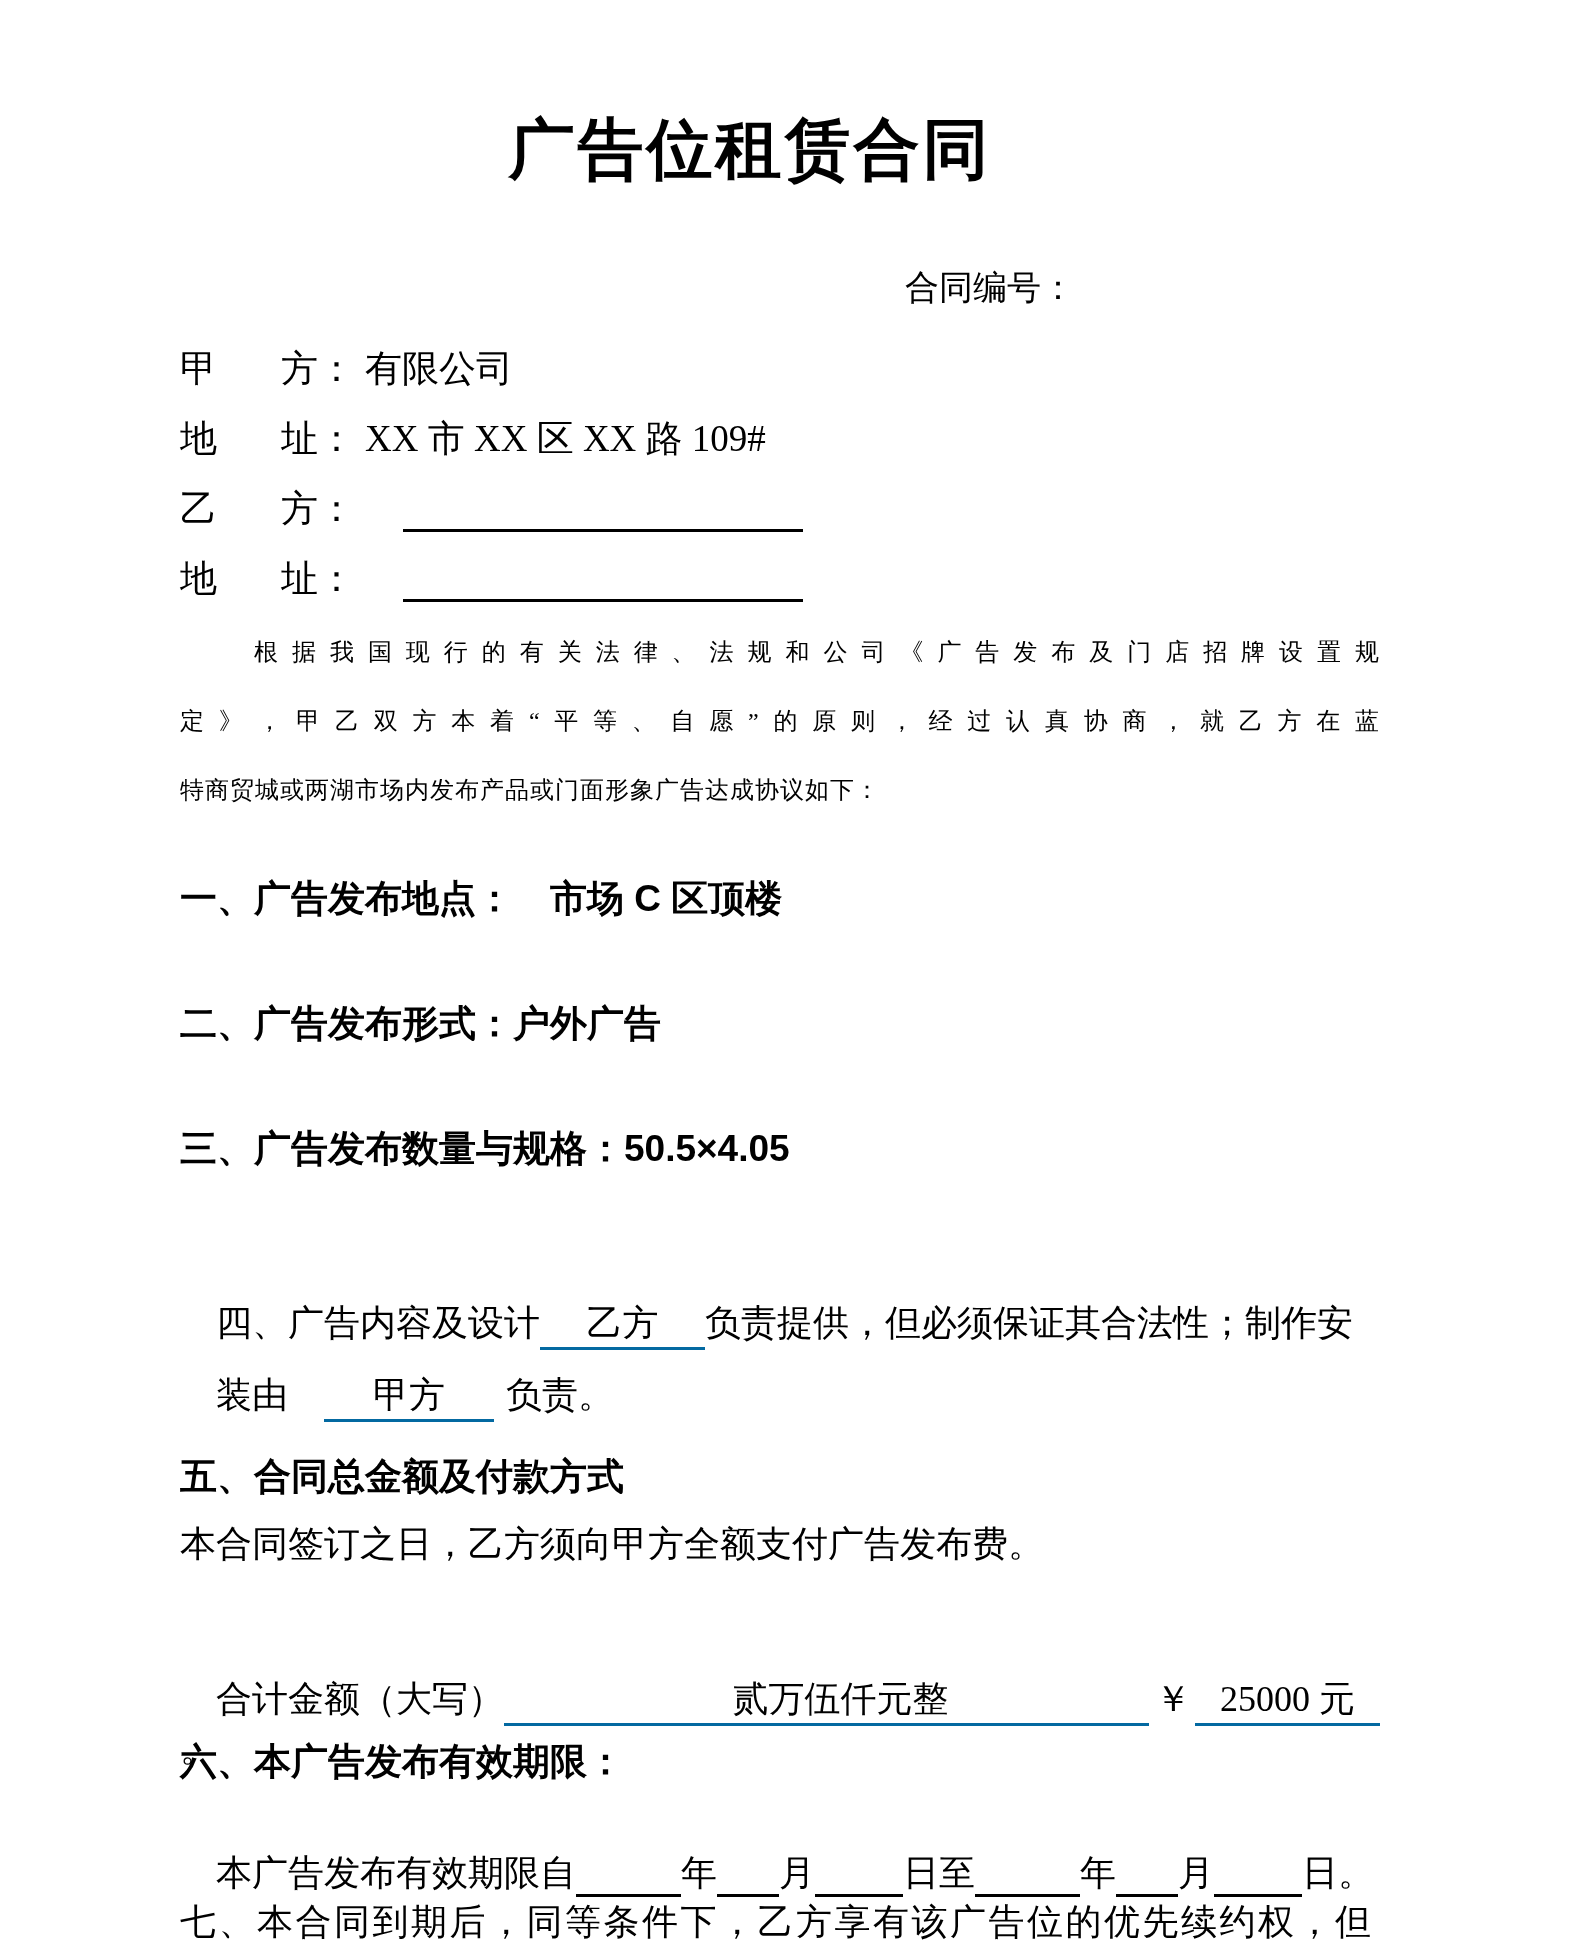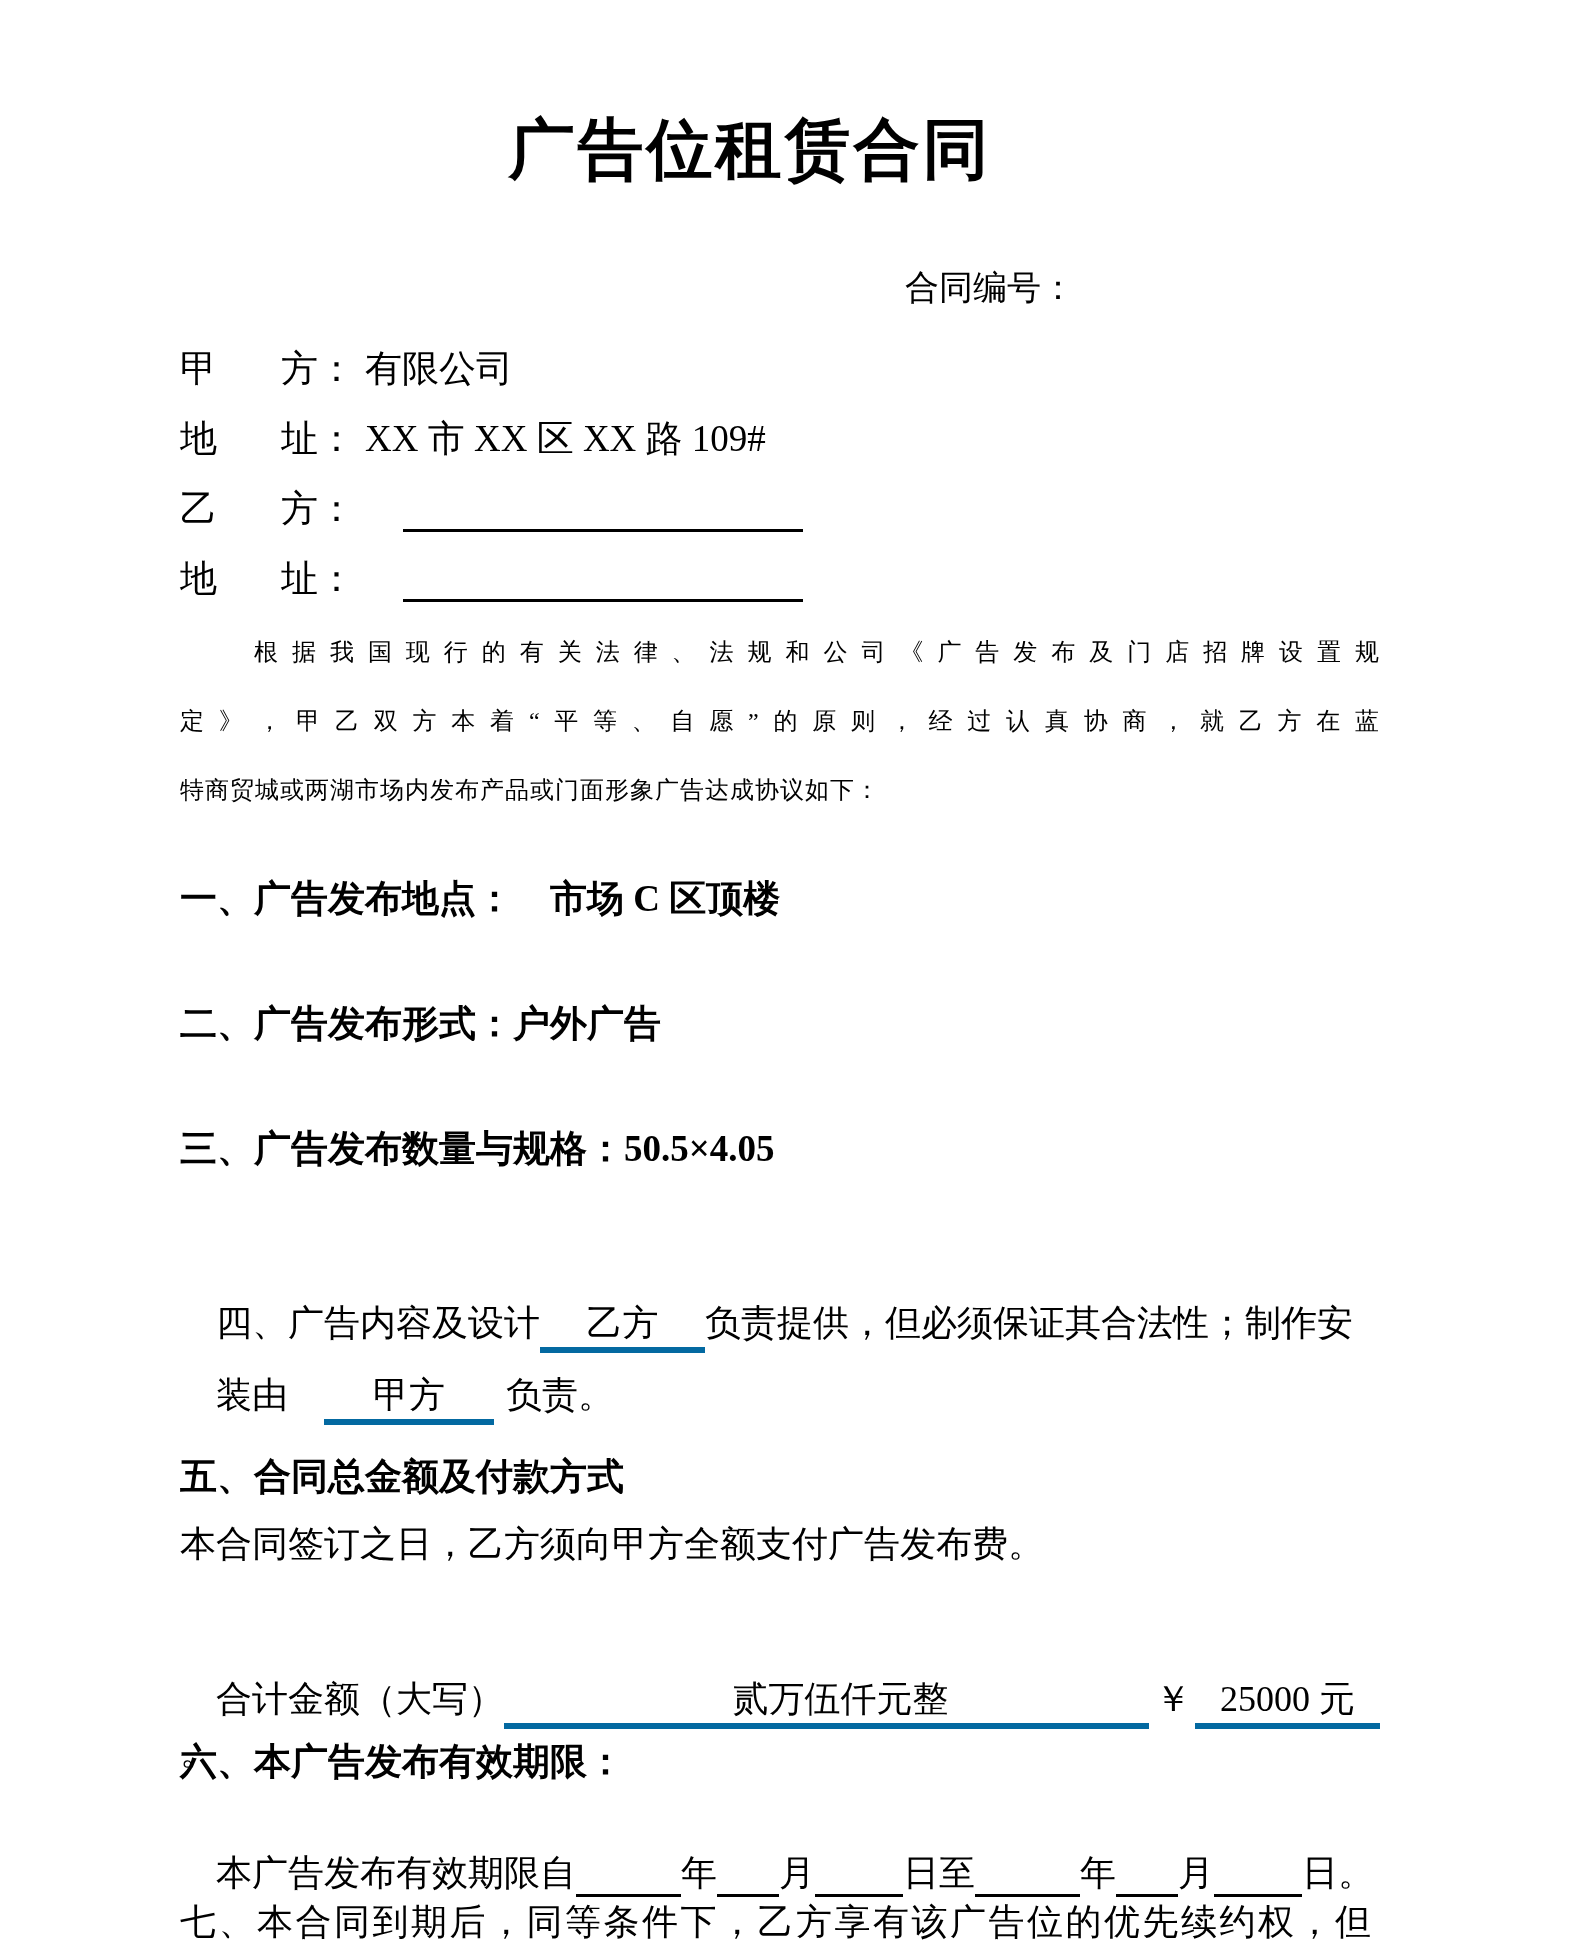--- a/index.html
+++ b/index.html
@@ -36,27 +36,27 @@
     border-bottom:3px solid #000;vertical-align:bottom;
   }
 
   
   .intro-line{font-size:24px;line-height:69px;letter-spacing:1px;}
   .stretch{text-align:justify;text-align-last:justify;}
   .indent{text-indent:74px;}
 
   
   .s-head{
-    font-family:Liberation Serif, serif;
+    font-family:Liberation Sans, sans-serif;
     font-weight:700;font-size:37px;line-height:47px;white-space:pre-wrap;
   }
   .s-body{font-size:36px;line-height:47px;white-space:pre-wrap;}
 
   .blank-u{
-    display:inline-block;border-bottom:6px solid #0369a1;
+    display:inline-block;border-bottom:3px solid #0369a1;
     text-align:center;white-space:pre-wrap;
   }
   .b1{width:165px;}
   .b2{width:170px;margin-left:36px;margin-right:12px;}
 
   .amount-words{width:645px;text-align:center;padding-left:28px;box-sizing:border-box;margin-top:40px;}
   .currency{margin-left:6px;}
   .amount-digits{width:185px;text-align:center;margin-left:4px;}
 
   .b-sm{

